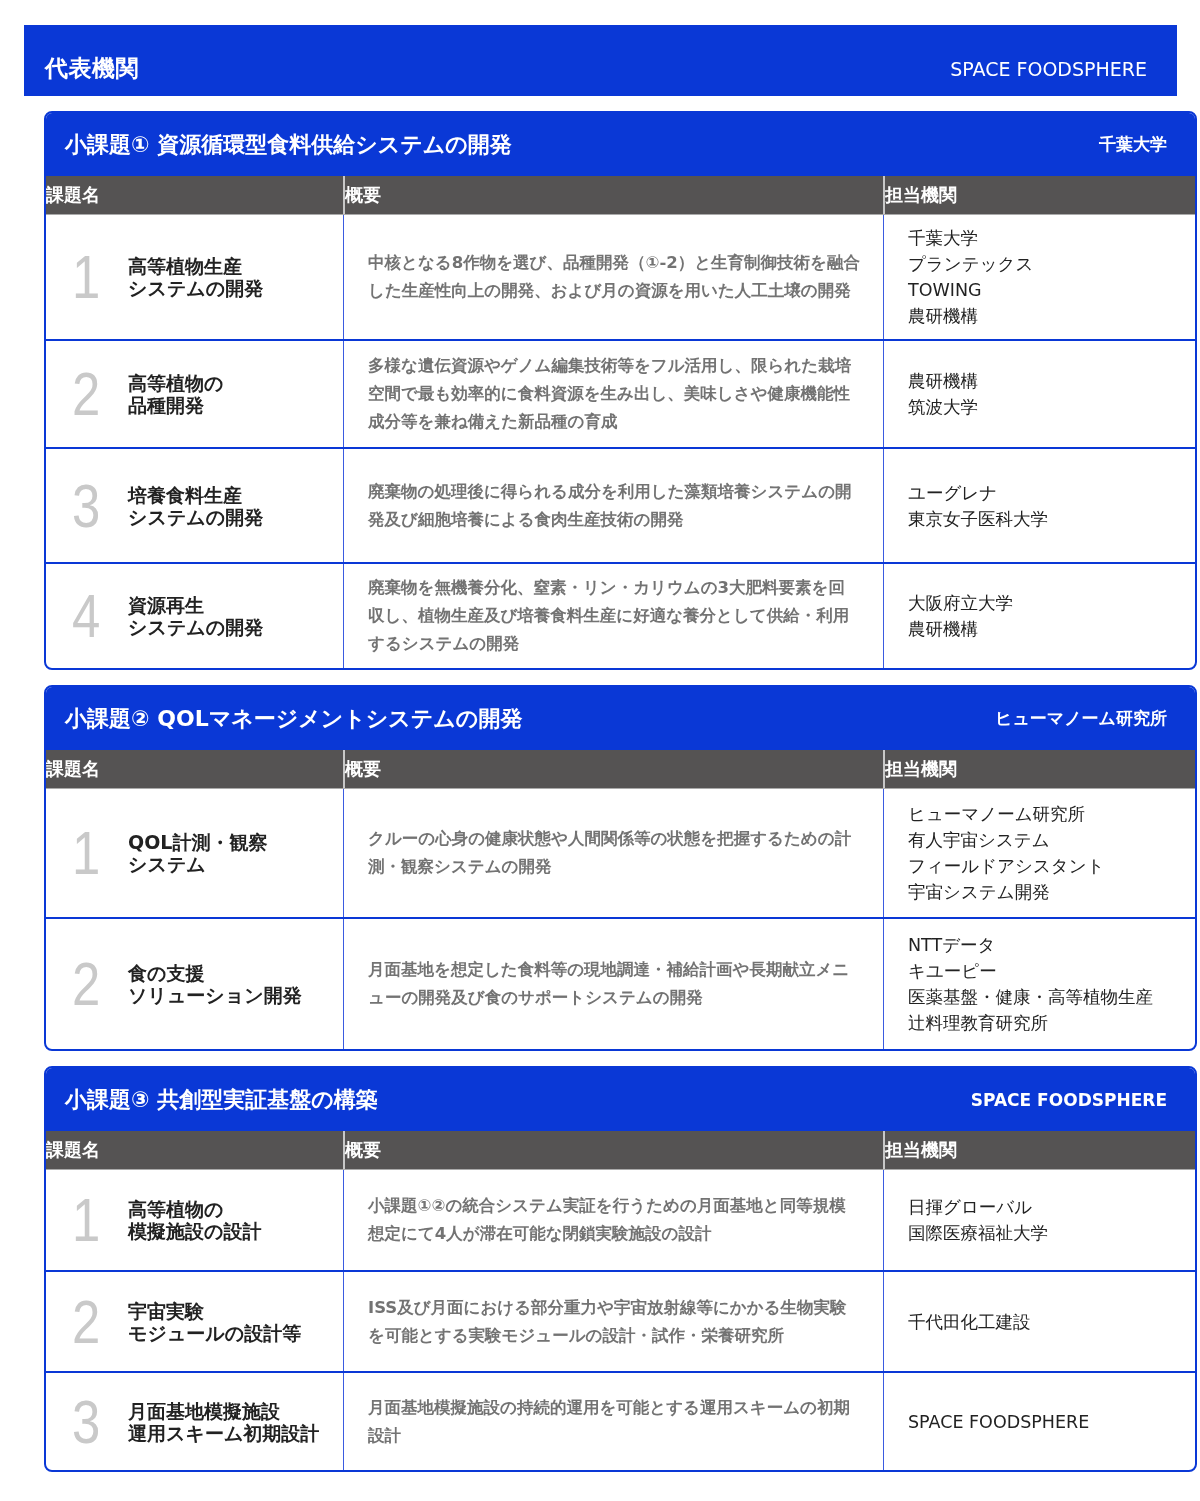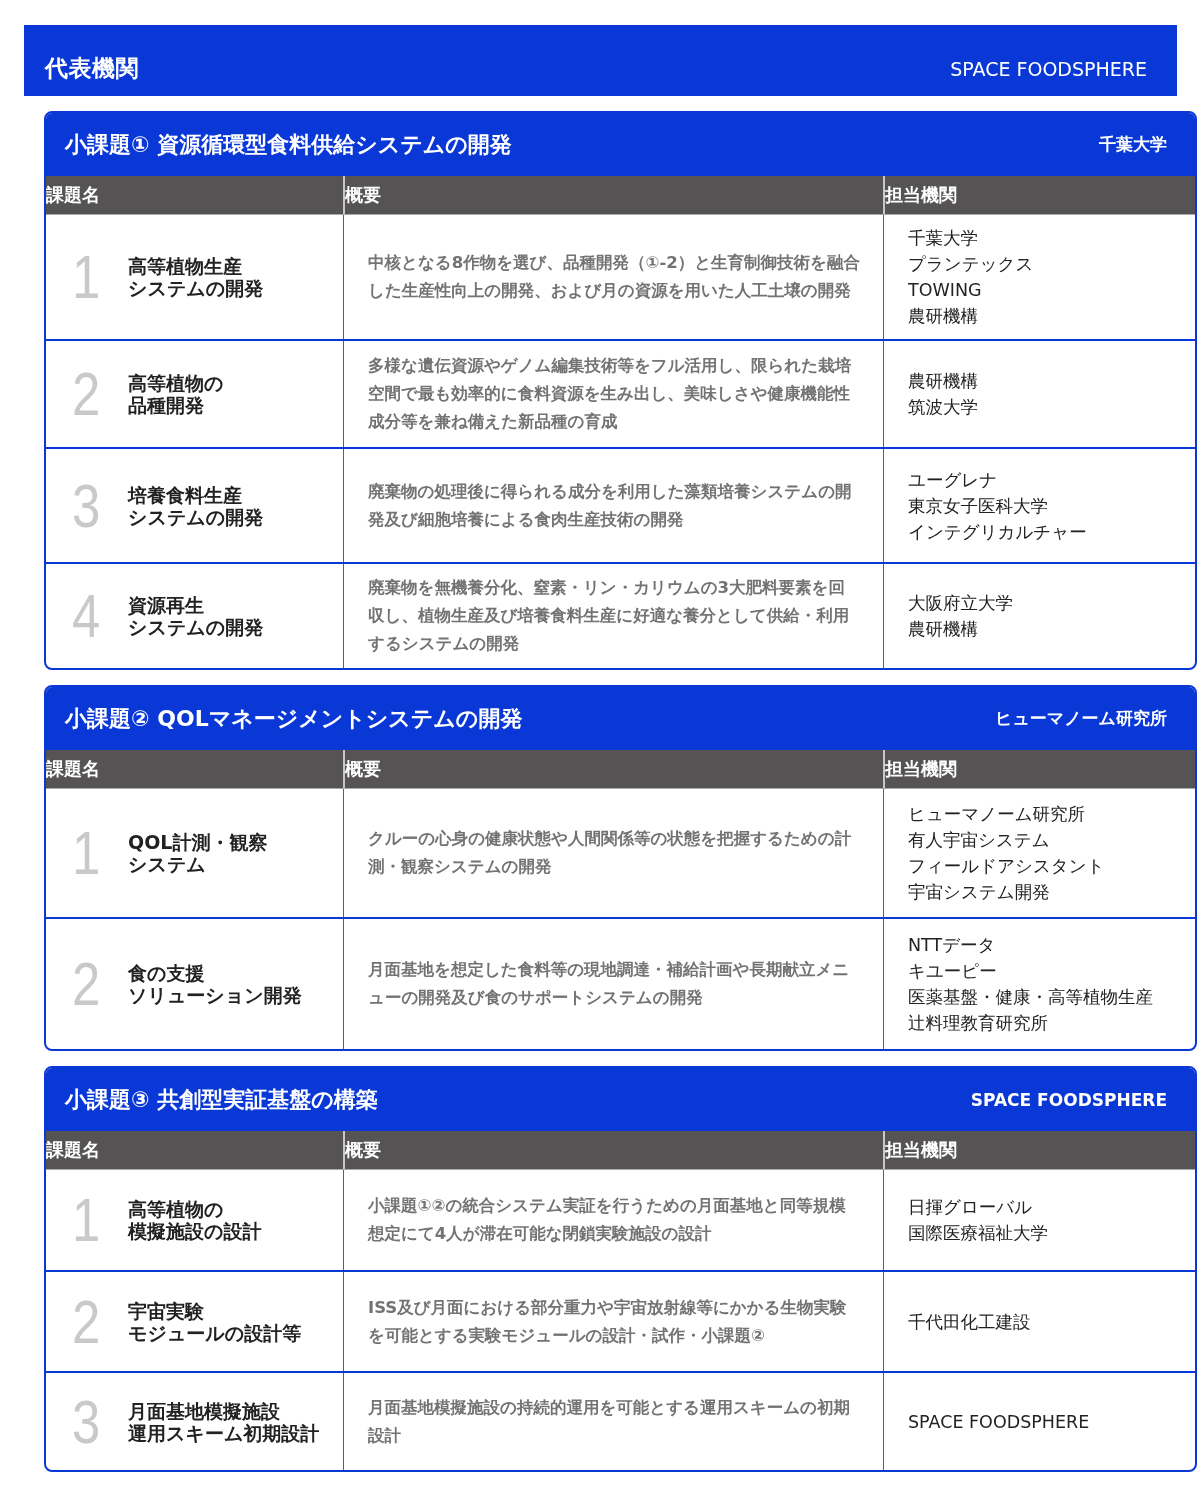--- a/index.html
+++ b/index.html
@@ -112,21 +112,20 @@
   <div class="row" style="height:115px;">
     <div class="c-name">
         <span class="num">3</span>
         <span class="name">培養食料生産
 システムの開発</span>
       </div>
     <div class="c-desc">廃棄物の処理後に得られる成分を利用した藻類培養システムの開発及び細胞培養による食肉生産技術の開発</div>
     <div class="c-org">
       <span>ユーグレナ</span>
       <span>東京女子医科大学</span>
-      <span>インテグリカルチャー</span>
     </div>
   </div>
   <div class="row" style="height:106px;">
     <div class="c-name">
         <span class="num">4</span>
         <span class="name">資源再生
 システムの開発</span>
       </div>
     <div class="c-desc">廃棄物を無機養分化、窒素・リン・カリウムの3大肥料要素を回収し、植物生産及び培養食料生産に好適な養分として供給・利用するシステムの開発</div>
     <div class="c-org">
@@ -197,21 +196,21 @@
       <span>日揮グローバル</span>
       <span>国際医療福祉大学</span>
     </div>
   </div>
   <div class="row" style="height:101px;">
     <div class="c-name">
         <span class="num">2</span>
         <span class="name">宇宙実験
 モジュールの設計等</span>
       </div>
-    <div class="c-desc">ISS及び月面における部分重力や宇宙放射線等にかかる生物実験を可能とする実験モジュールの設計・試作・小課題②</div>
+    <div class="c-desc">ISS及び月面における部分重力や宇宙放射線等にかかる生物実験を可能とする実験モジュールの設計・試作・栄養研究所</div>
     <div class="c-org">
       <span>千代田化工建設</span>
     </div>
   </div>
   <div class="row" style="height:99px;">
     <div class="c-name">
         <span class="num">3</span>
         <span class="name">月面基地模擬施設
 運用スキーム初期設計</span>
       </div>

